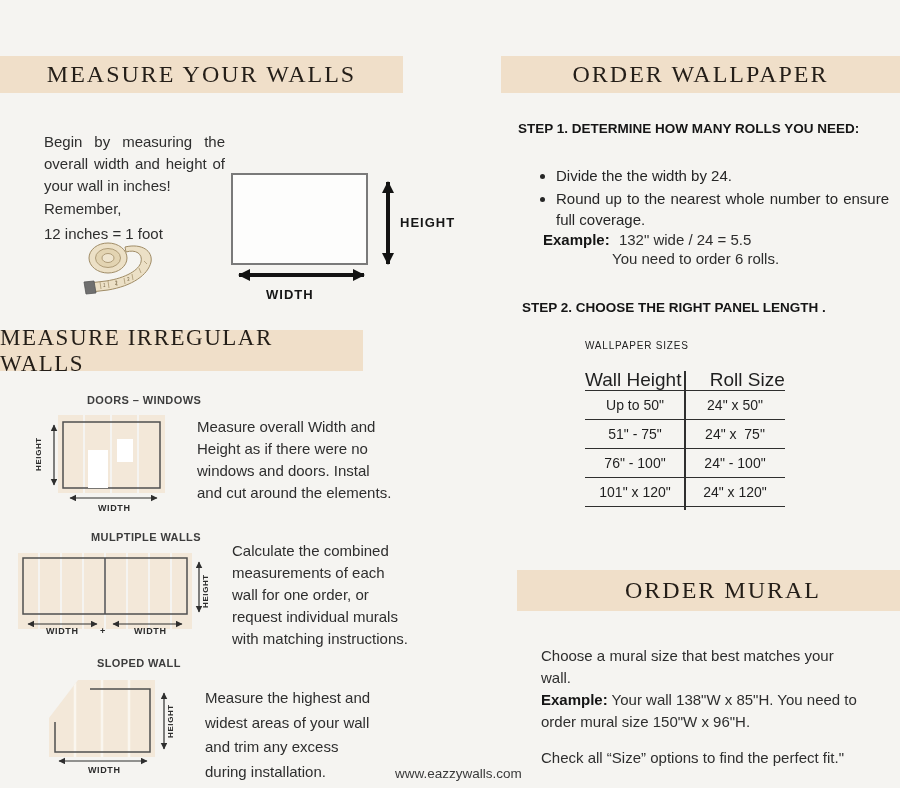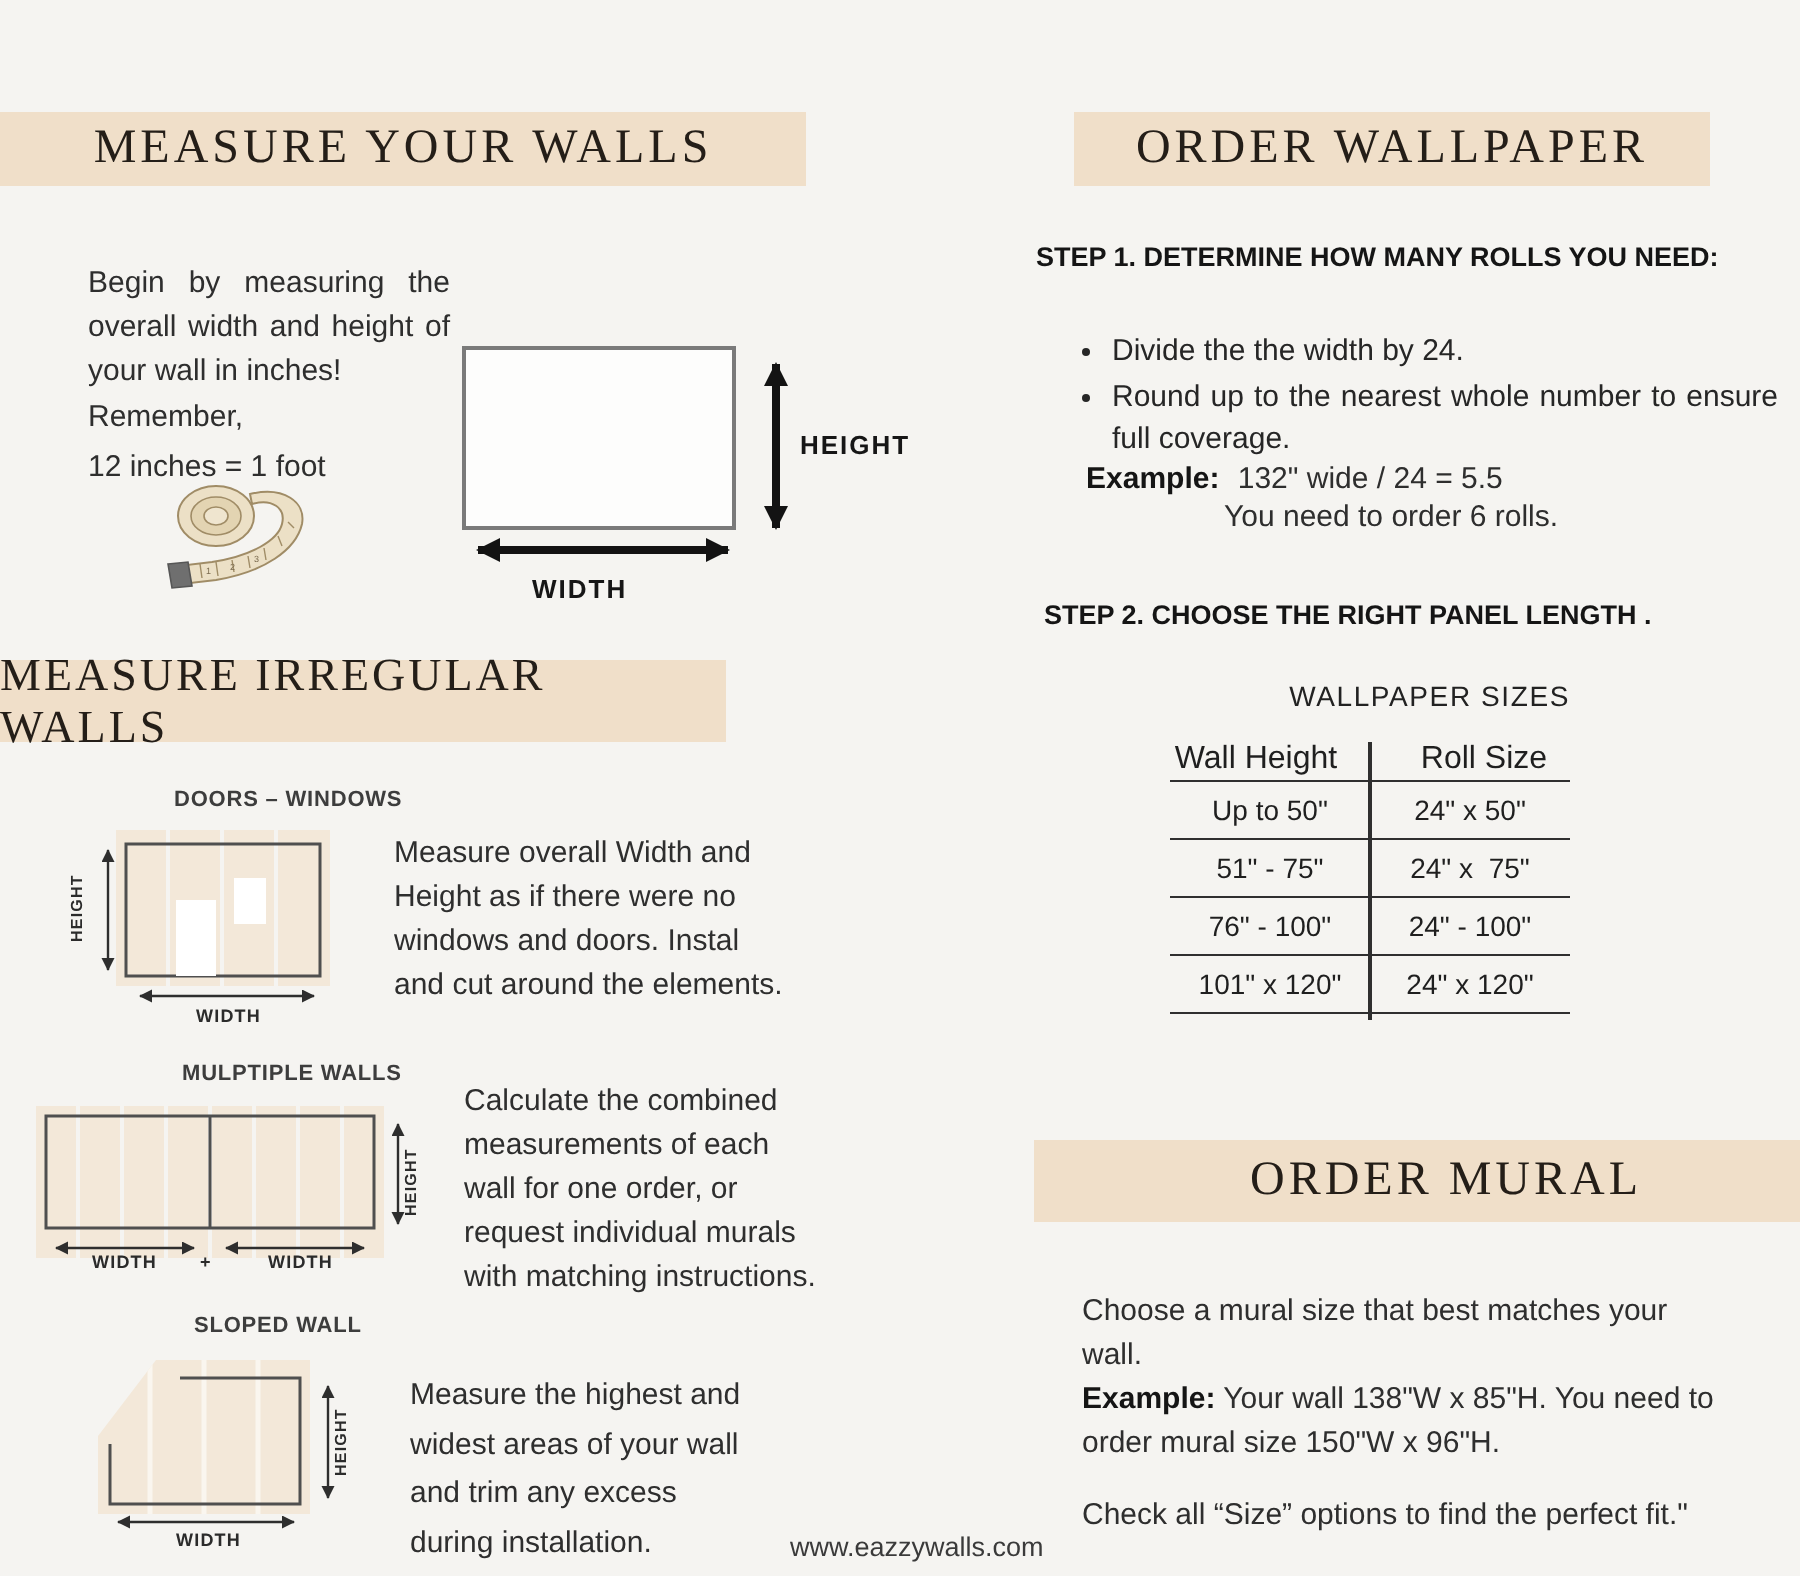--- a/index.html
+++ b/index.html
@@ -14,25 +14,25 @@
   .sub-head{font-size:11px;font-weight:700;letter-spacing:0.4px;color:#3d3d3d;padding-left:28px;}
   .dim-lg{font-size:13px;font-weight:600;letter-spacing:1px;color:#161616;}
   .dim-sm{font-size:9px;font-weight:700;letter-spacing:0.6px;color:#2b2b2b;}
   .vlabel{position:absolute;transform:rotate(-90deg);transform-origin:0 0;white-space:nowrap;}
   .step-head{font-size:13.5px;font-weight:700;color:#151515;white-space:nowrap;}
   .bullets{margin:14px;padding-left:14px;width:333px;list-style:disc;}
   .bullets li{font-size:15px;line-height:21.5px;text-align:justify;margin:0 0 1px 0;color:#262626;}
   .ex-label{font-weight:700;color:#151515;}
   .sizes-table{position:absolute;left:585px;top:369px;width:200px;font-size:14px;color:#1f1f1f;}
   .trow{display:flex;height:28px;align-items:center;border-bottom:1.6px solid #2f2f2f;}
-  .trow.thead{height:21px;font-size:16px;gap:28px;}
+  .trow.thead{height:21px;font-size:19px;gap:28px;}
   .tcell{width:50%;text-align:center;white-space:pre;}
   .tvline{position:absolute;left:99px;top:2px;width:1.6px;height:139px;background:#2f2f2f;}
-  .table-title{position:absolute;left:585px;top:340px;width:200px;text-align:right;
-               font-size:14px;letter-spacing:0.8px;color:#222;}
+  .table-title{position:absolute;left:585px;top:340px;width:200px;text-align:left;
+               font-size:10px;letter-spacing:0.8px;color:#222;}
   .footer{position:absolute;left:395px;top:766px;font-size:13.5px;color:#3a3a3a;}
 </style>
 </head>
 <body>
 
 <div class="page">
 
   <svg width="0" height="0" style="position:absolute">
     <defs>
       <marker id="mb" markerUnits="userSpaceOnUse" markerWidth="14" markerHeight="14" refX="11" refY="6" orient="auto-start-reverse">
@@ -153,21 +153,21 @@
     <line x1="124" y1="18" x2="124" y2="74" stroke="#2e2e2e" stroke-width="1.2" marker-start="url(#mt)" marker-end="url(#mt)"></line>
     <line x1="19" y1="86" x2="107" y2="86" stroke="#2e2e2e" stroke-width="1.2" marker-start="url(#mt)" marker-end="url(#mt)"></line>
   </svg>
   <div class="vlabel dim-sm" style="left:166px;top:738px;font-size:8px;">HEIGHT</div>
   <div class="abs dim-sm" style="left:88px;top:765px;">WIDTH</div>
   <div class="abs body-text pre" style="left:205px;top:686px;line-height:24.5px;">Measure the highest and
 widest areas of your wall
 and trim any excess
 during installation.</div>
 
-  <div class="banner" style="left:501px;top:56px;width:318px;height:37px;font-size:24px;margin-left:36px;">
+  <div class="banner" style="left:501px;top:56px;width:399px;height:37px;font-size:24px;">
     <span>ORDER WALLPAPER</span>
   </div>
 
   <div class="abs step-head" style="left:518px;top:121px;">STEP 1. DETERMINE HOW MANY ROLLS YOU NEED:</div>
 
   <ul class="abs bullets" style="left:528px;top:151px;">
     <li>Divide the the width by 24.</li>
     <li>Round up to the nearest whole number to ensure full coverage.</li>
   </ul>
 

